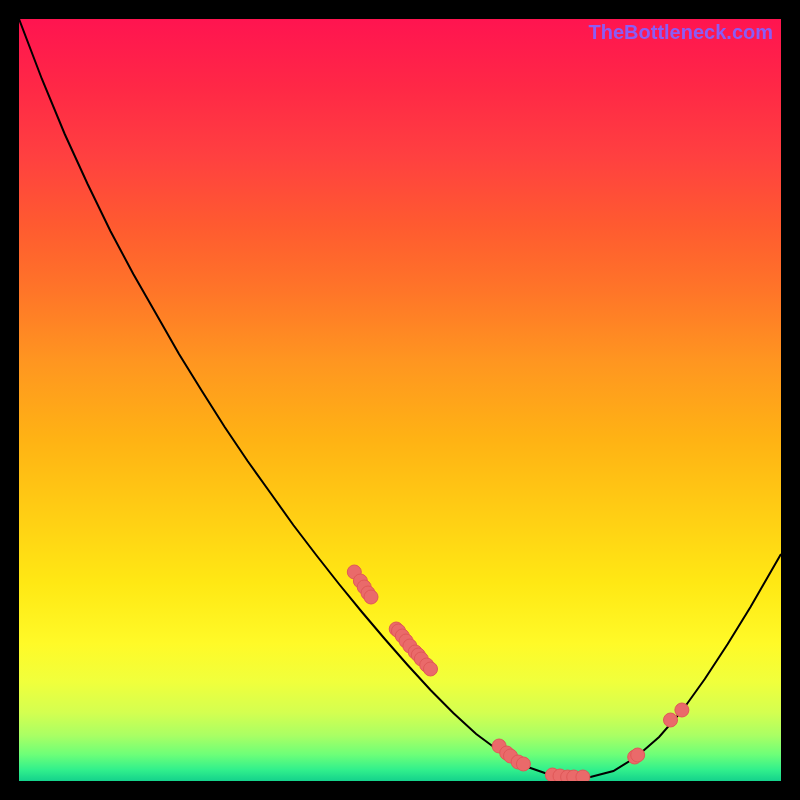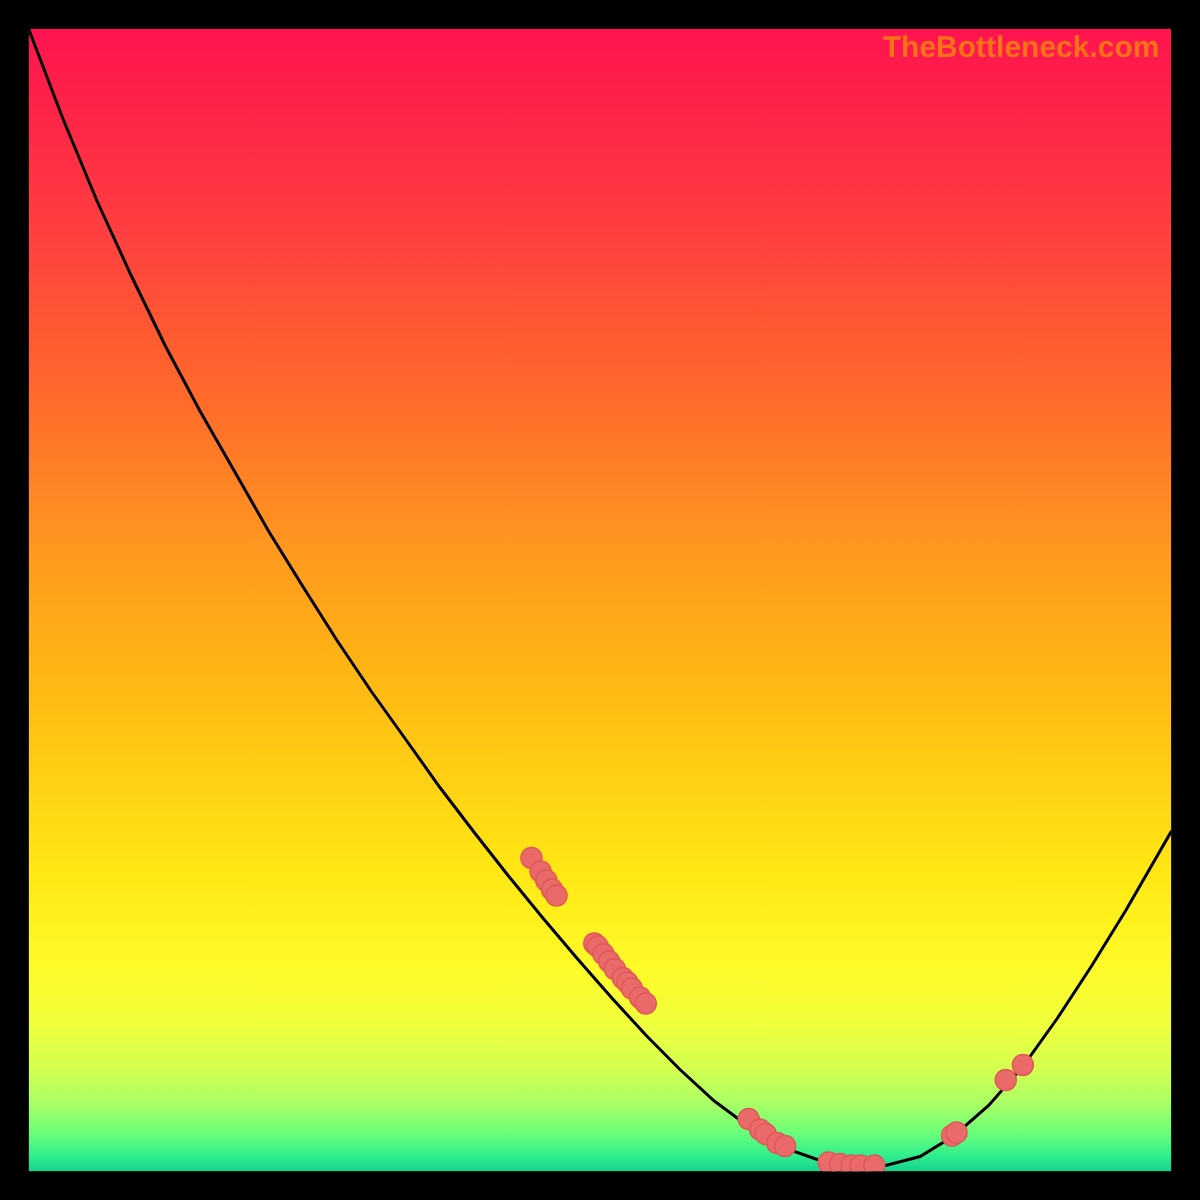--- a/index.html
+++ b/index.html
@@ -23,21 +23,21 @@
     position: absolute;
     left: 0;
     top: 0;
     width: 762px;
     height: 762px;
   }
   .watermark {
     position: absolute;
     top: 2px;
     right: 8px;
-    color: #f97316;
+    color: #8b5cf6;
     font-size: 20px;
     font-weight: 600;
     white-space: nowrap;
     z-index: 10;
   }
   svg.plot {
     position: absolute;
     left: 0;
     top: 0;
   }

